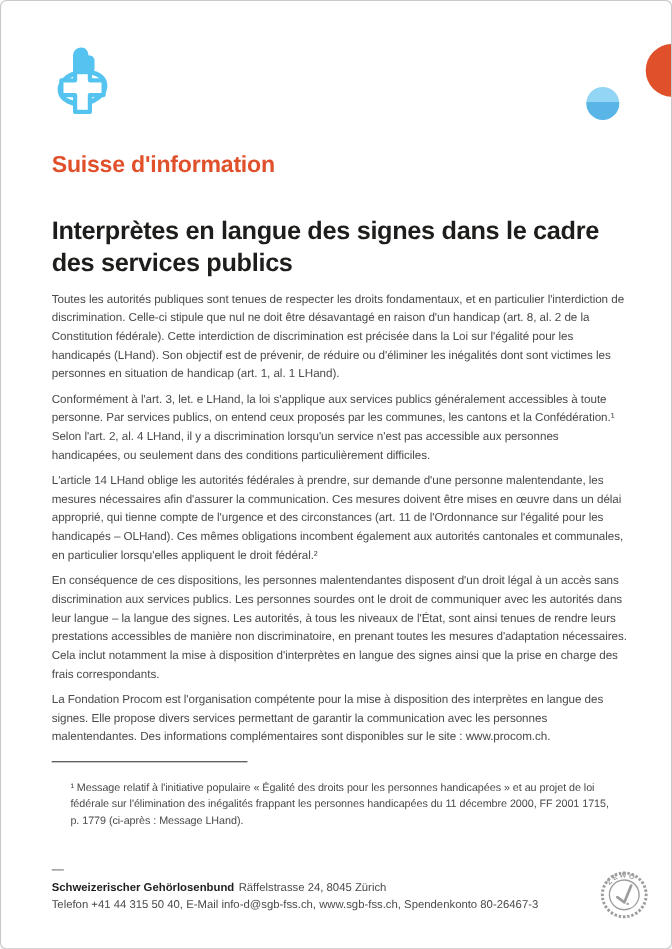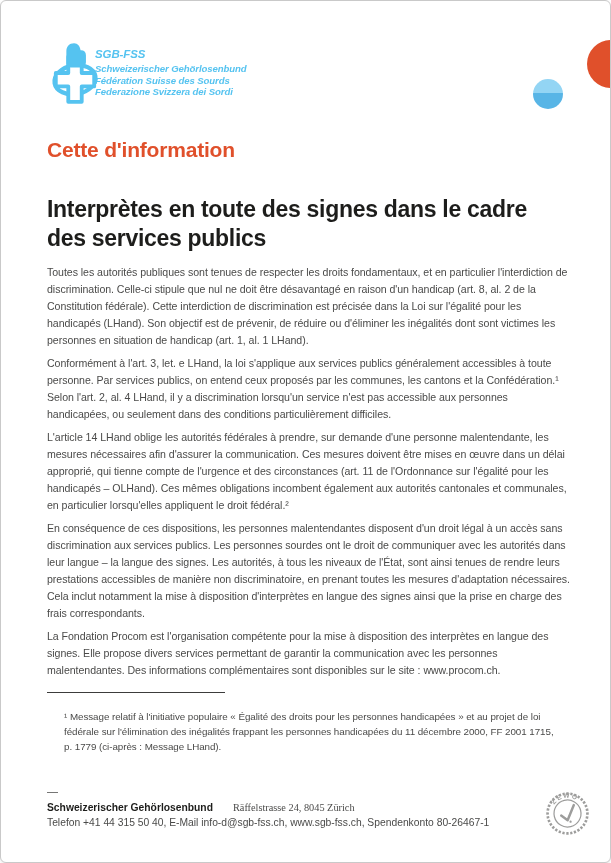--- a/index.html
+++ b/index.html
@@ -133,21 +133,21 @@
   .footer-dash {
     font-size: 11px;
     line-height: 11px;
     margin-bottom: 3px;
     color: #4a4a49;
   }
   .footer-org {
     font-weight: bold;
     color: #1d1d1b;
   }
-  .footer-address { margin-left: 20px; font-family: Liberation Serif, serif; }
+  .footer-address { margin-left: 4px; }
   
   .seal {
     position: absolute;
     left: 543px;
     top: 789px;
     width: 47px;
     height: 47px;
     color: var(--seal-gray, #9d9d9c);
   }
 </style>
@@ -159,52 +159,46 @@
   <div class="logo-icon">
     <svg viewBox="0 0 50 64" width="48" height="64" aria-hidden="true">
       <ellipse cx="25" cy="39" rx="21.5" ry="15" fill="none" stroke="currentColor" stroke-width="4.5" transform="rotate(-10 25 39)"></ellipse>
       <path d="M18 15 h14 v17 h13 v14 h-13 v16 h-14 v-16 h-13 v-14 h13 z" fill="#ffffff" stroke="currentColor" stroke-width="4" stroke-linejoin="round"></path>
       <path d="M24 1 c-5 0 -8 3.5 -8 8.5 l0 12.5 c0 2.8 2 4.2 4.8 4.2 l10 0
                c3.4 0 5.6 -2.4 5.6 -5.6 l0 -7.2 c0 -3 -2 -5 -5 -5 l-0.6 0
                c-0.6 -4.4 -2.8 -7.4 -6.8 -7.4 z" fill="currentColor"></path>
     </svg>
   </div>
 
-  <div class="logo-text">
-    <div class="logo-acronym">SGB-FSS</div>
-    <div class="logo-line">Schweizerischer Gehörlosenbund</div>
-    <div class="logo-line">Fédération Suisse des Sourds</div>
-    <div class="logo-line">Federazione Svizzera dei Sordi</div>
-  </div>
 
   <div class="circle-orange"></div>
   <div class="circle-blue"></div>
 
-  <div class="kicker">Cette d'information</div>
-  <h1 class="doc-title">Interprètes en toute des signes dans le cadre des services publics</h1>
+  <div class="kicker">Suisse d'information</div>
+  <h1 class="doc-title">Interprètes en langue des signes dans le cadre des services publics</h1>
 
   <div class="body-text">
     <p>Toutes les autorités publiques sont tenues de respecter les droits fondamentaux, et en particulier l'interdiction de discrimination. Celle-ci stipule que nul ne doit être désavantagé en raison d'un handicap (art. 8, al. 2 de la Constitution fédérale). Cette interdiction de discrimination est précisée dans la Loi sur l'égalité pour les handicapés (LHand). Son objectif est de prévenir, de réduire ou d'éliminer les inégalités dont sont victimes les personnes en situation de handicap (art. 1, al. 1 LHand).</p>
     <p>Conformément à l'art. 3, let. e LHand, la loi s'applique aux services publics généralement accessibles à toute personne. Par services publics, on entend ceux proposés par les communes, les cantons et la Confédération.¹ Selon l'art. 2, al. 4 LHand, il y a discrimination lorsqu'un service n'est pas accessible aux personnes handicapées, ou seulement dans des conditions particulièrement difficiles.</p>
     <p>L'article 14 LHand oblige les autorités fédérales à prendre, sur demande d'une personne malentendante, les mesures nécessaires afin d'assurer la communication. Ces mesures doivent être mises en œuvre dans un délai approprié, qui tienne compte de l'urgence et des circonstances (art. 11 de l'Ordonnance sur l'égalité pour les handicapés – OLHand). Ces mêmes obligations incombent également aux autorités cantonales et communales, en particulier lorsqu'elles appliquent le droit fédéral.²</p>
     <p>En conséquence de ces dispositions, les personnes malentendantes disposent d'un droit légal à un accès sans discrimination aux services publics. Les personnes sourdes ont le droit de communiquer avec les autorités dans leur langue – la langue des signes. Les autorités, à tous les niveaux de l'État, sont ainsi tenues de rendre leurs prestations accessibles de manière non discriminatoire, en prenant toutes les mesures d'adaptation nécessaires. Cela inclut notamment la mise à disposition d'interprètes en langue des signes ainsi que la prise en charge des frais correspondants.</p>
     <p>La Fondation Procom est l'organisation compétente pour la mise à disposition des interprètes en langue des signes. Elle propose divers services permettant de garantir la communication avec les personnes malentendantes. Des informations complémentaires sont disponibles sur le site : www.procom.ch.</p>
   </div>
 
   <div class="footnotes">
     <hr class="footnote-rule">
     <p>¹ Message relatif à l'initiative populaire « Égalité des droits pour les personnes handicapées » et au projet de loi fédérale sur l'élimination des inégalités frappant les personnes handicapées du 11 décembre 2000, FF 2001 1715, p. 1779 (ci-après : Message LHand).</p>
   </div>
 
   <div class="footer">
     <div class="footer-dash">—</div>
     <div>
       <span class="footer-org">Schweizerischer Gehörlosenbund</span><span class="footer-address">Räffelstrasse 24, 8045 Zürich</span>
     </div>
-    <div>Telefon +41 44 315 50 40, E-Mail info-d@sgb-fss.ch, www.sgb-fss.ch, Spendenkonto 80-26467-1</div>
+    <div>Telefon +41 44 315 50 40, E-Mail info-d@sgb-fss.ch, www.sgb-fss.ch, Spendenkonto 80-26467-3</div>
   </div>
 
   <div class="seal">
     <svg viewBox="0 0 46 46" width="47" height="47" aria-hidden="true">
       <g transform="rotate(-14 23 23)" stroke="currentColor" fill="none">
         <circle cx="23" cy="23" r="19.5" stroke-width="2.6" stroke-dasharray="2.2 1.6"></circle>
         <circle cx="23" cy="23" r="13.2" stroke-width="1.2"></circle>
         <path d="M16.5 23.5 l5 6 l9.5 -13" stroke-width="2.4" stroke-linecap="round" stroke-linejoin="round"></path>
         <circle cx="24" cy="31.5" r="1.1" fill="currentColor" stroke="none"></circle>
         <path id="seal-arc" d="M7.5 23 a15.5 15.5 0 0 1 31 0" stroke="none"></path>

